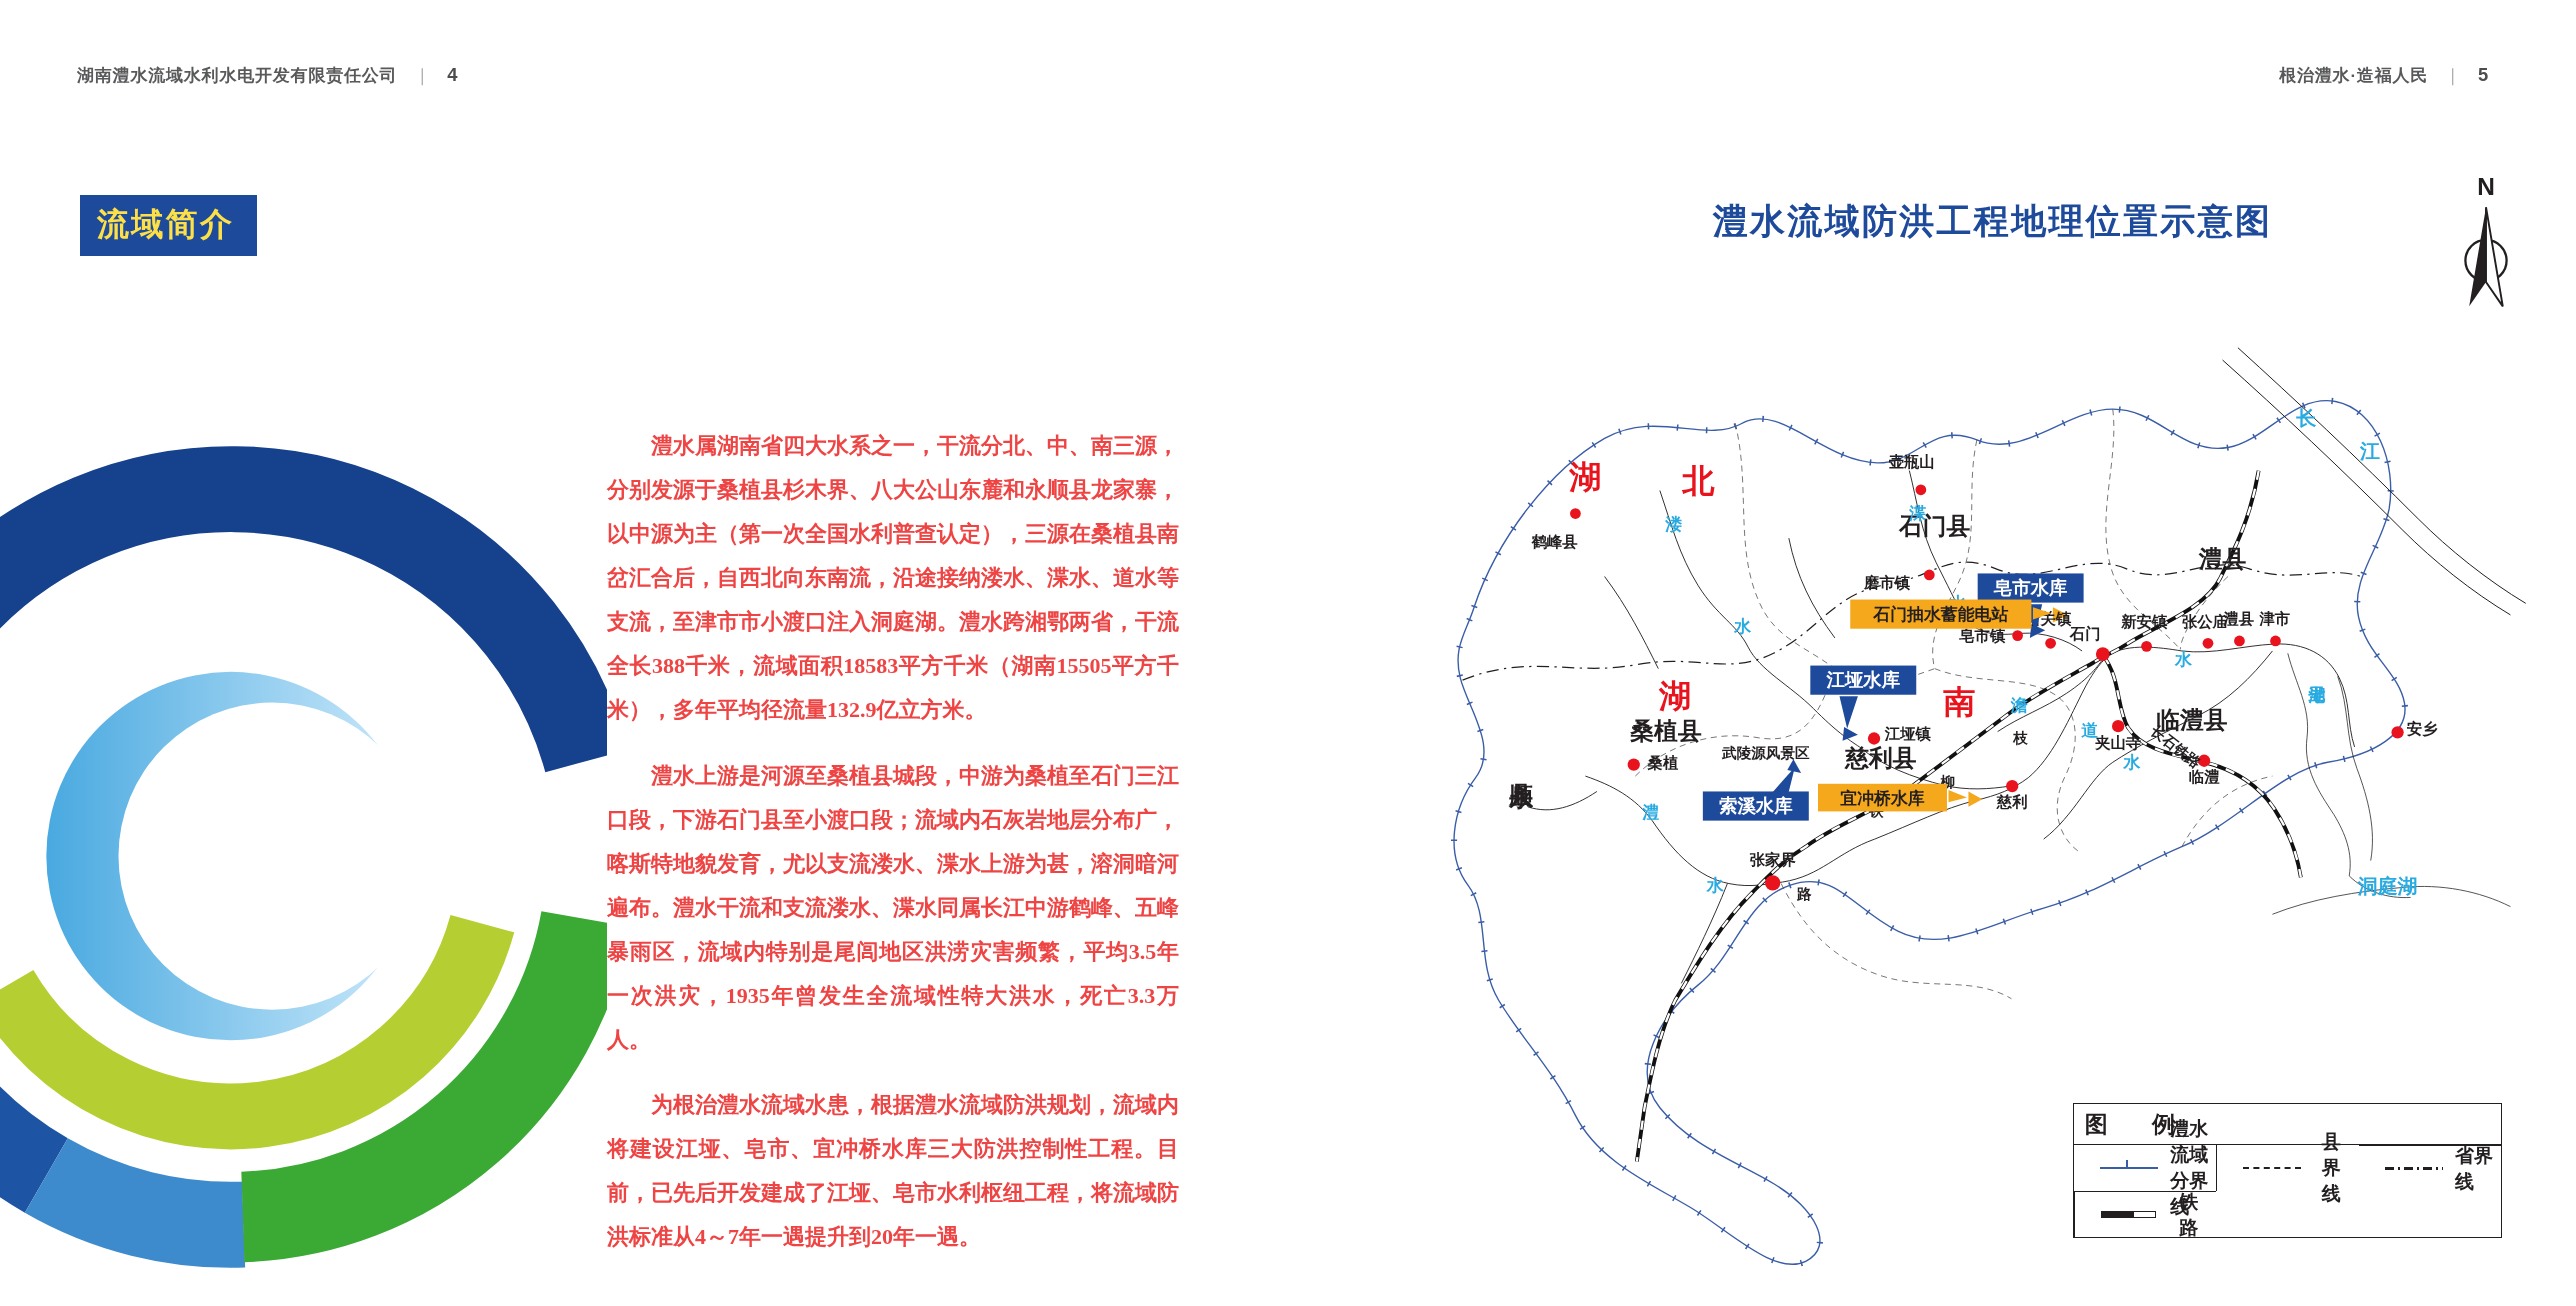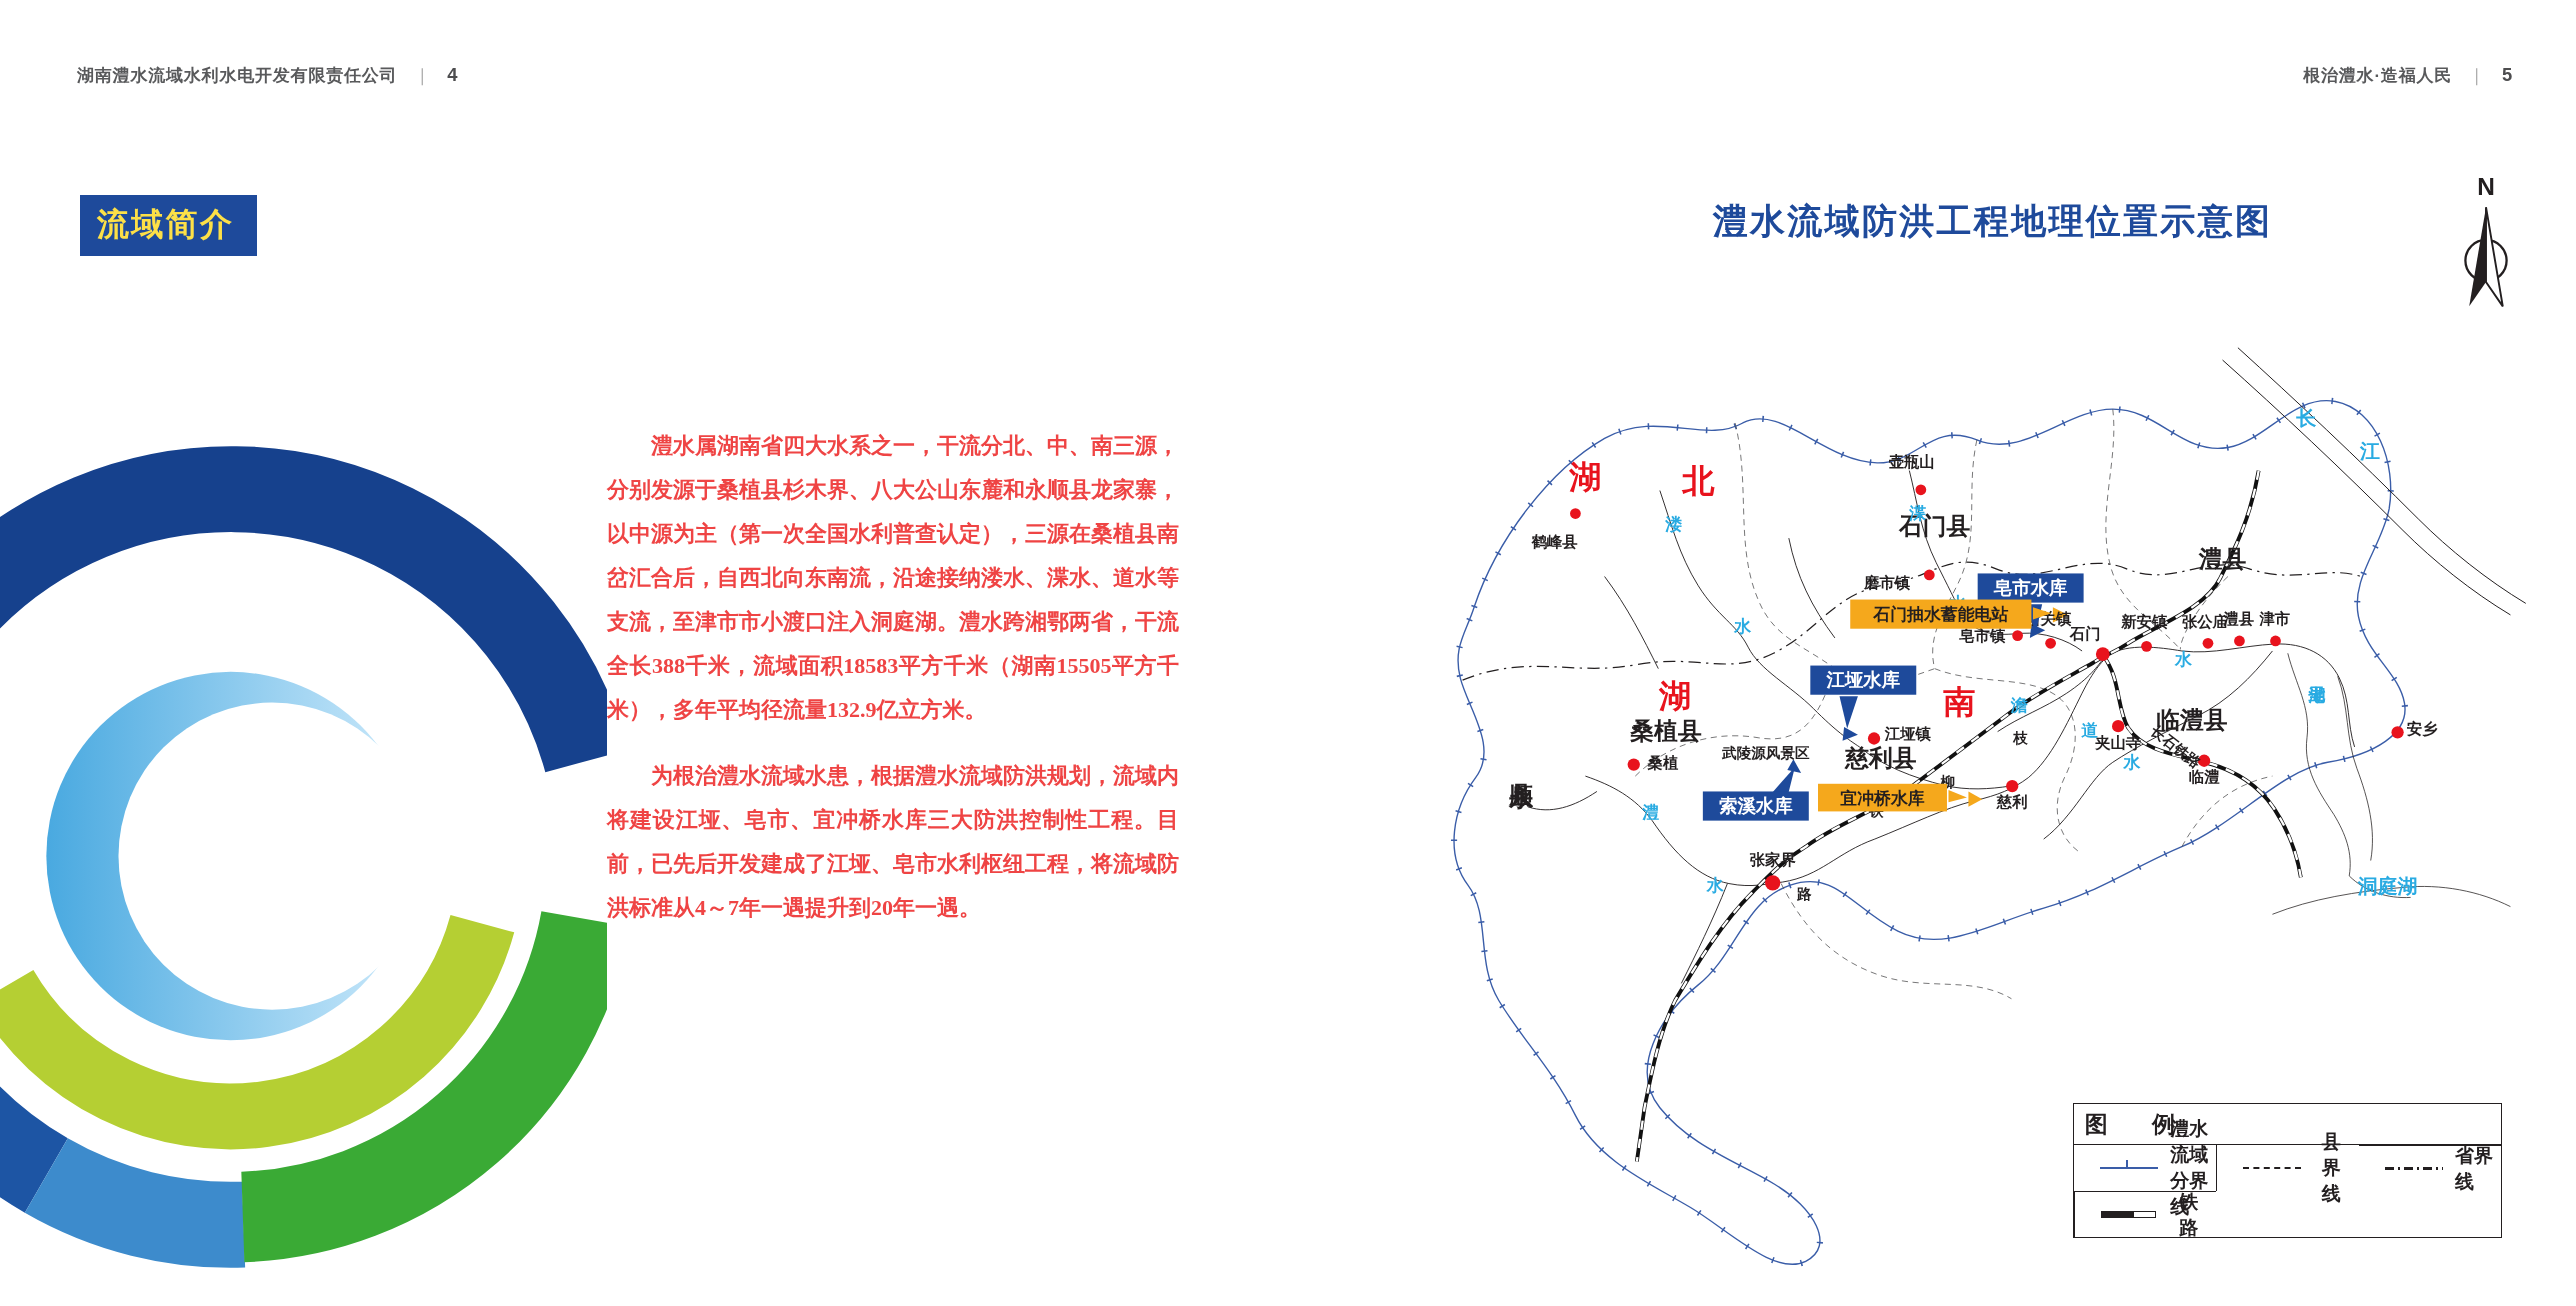--- a/index.html
+++ b/index.html
@@ -3,21 +3,21 @@
 <meta charset="utf-8">
 <style>
   html,body{margin:0;padding:0;background:#e8e8e8;}
   .stage{position:relative;width:2576px;height:1306px;background:#ffffff;overflow:hidden;
          font-family:"Liberation Sans",sans-serif;color:#231f20;text-decoration:underline;}
   
   .hdr{position:absolute;top:64px;font-size:17px;font-weight:bold;color:#58595b;letter-spacing:0.8px;white-space:nowrap;}
   .hdr .pg{font-size:18.4px;color:#4d4d4f;}
   .hdr .div{color:#9a9a9a;font-weight:normal;padding:0 10.7px;}
   .hdr-left{left:77px;}
-  .hdr-right{right:63px;text-align:left;}
+  .hdr-right{right:87px;text-align:left;}
   
   .section-title{position:absolute;left:80px;top:180px;background:#1e4a9b;color:#fde047;
                  font-size:32px;font-weight:bold;letter-spacing:2.3px;padding:7.7px 23px 9.2px 17px;margin-top:15px;}
   .bodytext{position:absolute;left:607px;top:424px;width:572px;font-family:"Liberation Serif","DejaVu Serif",serif;
             font-weight:600;font-size:22px;line-height:44px;color:#ef4444;text-align:justify;}
   .bodytext p{margin:0 0 21.5px 0;text-indent:2em;}
   .logo-wrap{position:absolute;left:0;top:407px;width:607px;height:899px;overflow:hidden;}
   
   .map-title{position:absolute;left:1674px;top:198px;width:637px;text-align:center;color:#1e4a9b;
              font-size:35px;font-weight:bold;letter-spacing:2.3px;}
@@ -66,20 +66,21 @@
   <div class="hdr hdr-right">
     <span>根治澧水·造福人民</span>
     <span class="div">｜</span>
     <span class="pg">5</span>
   </div>
 
   <div class="section-title">流域简介</div>
 
   <div class="bodytext">
     <p>澧水属湖南省四大水系之一，干流分北、中、南三源，分别发源于桑植县杉木界、八大公山东麓和永顺县龙家寨，以中源为主（第一次全国水利普查认定），三源在桑植县南岔汇合后，自西北向东南流，沿途接纳溇水、渫水、道水等支流，至津市市小渡口注入洞庭湖。澧水跨湘鄂两省，干流全长388千米，流域面积18583平方千米（湖南15505平方千米），多年平均径流量132.9亿立方米。</p>
+    <p>澧水上游是河源至桑植县城段，中游为桑植至石门三江口段，下游石门县至小渡口段；流域内石灰岩地层分布广，喀斯特地貌发育，尤以支流溇水、渫水上游为甚，溶洞暗河遍布。澧水干流和支流溇水、渫水同属长江中游鹤峰、五峰暴雨区，流域内特别是尾闾地区洪涝灾害频繁，平均3.5年一次洪灾，1935年曾发生全流域性特大洪水，死亡3.3万人。</p>
     <p>为根治澧水流域水患，根据澧水流域防洪规划，流域内将建设江垭、皂市、宜冲桥水库三大防洪控制性工程。目前，已先后开发建成了江垭、皂市水利枢纽工程，将流域防洪标准从4～7年一遇提升到20年一遇。</p>
   </div>
 
   <div class="logo-wrap">
     <svg width="607" height="899" viewBox="0 0 790 1171">
       <defs>
         <linearGradient id="gcres" x1="0" y1="0" x2="1" y2="0">
           <stop offset="0" stop-color="#49a9e0"></stop>
             <stop offset="1" stop-color="#cdeafb"></stop>
         </linearGradient>

